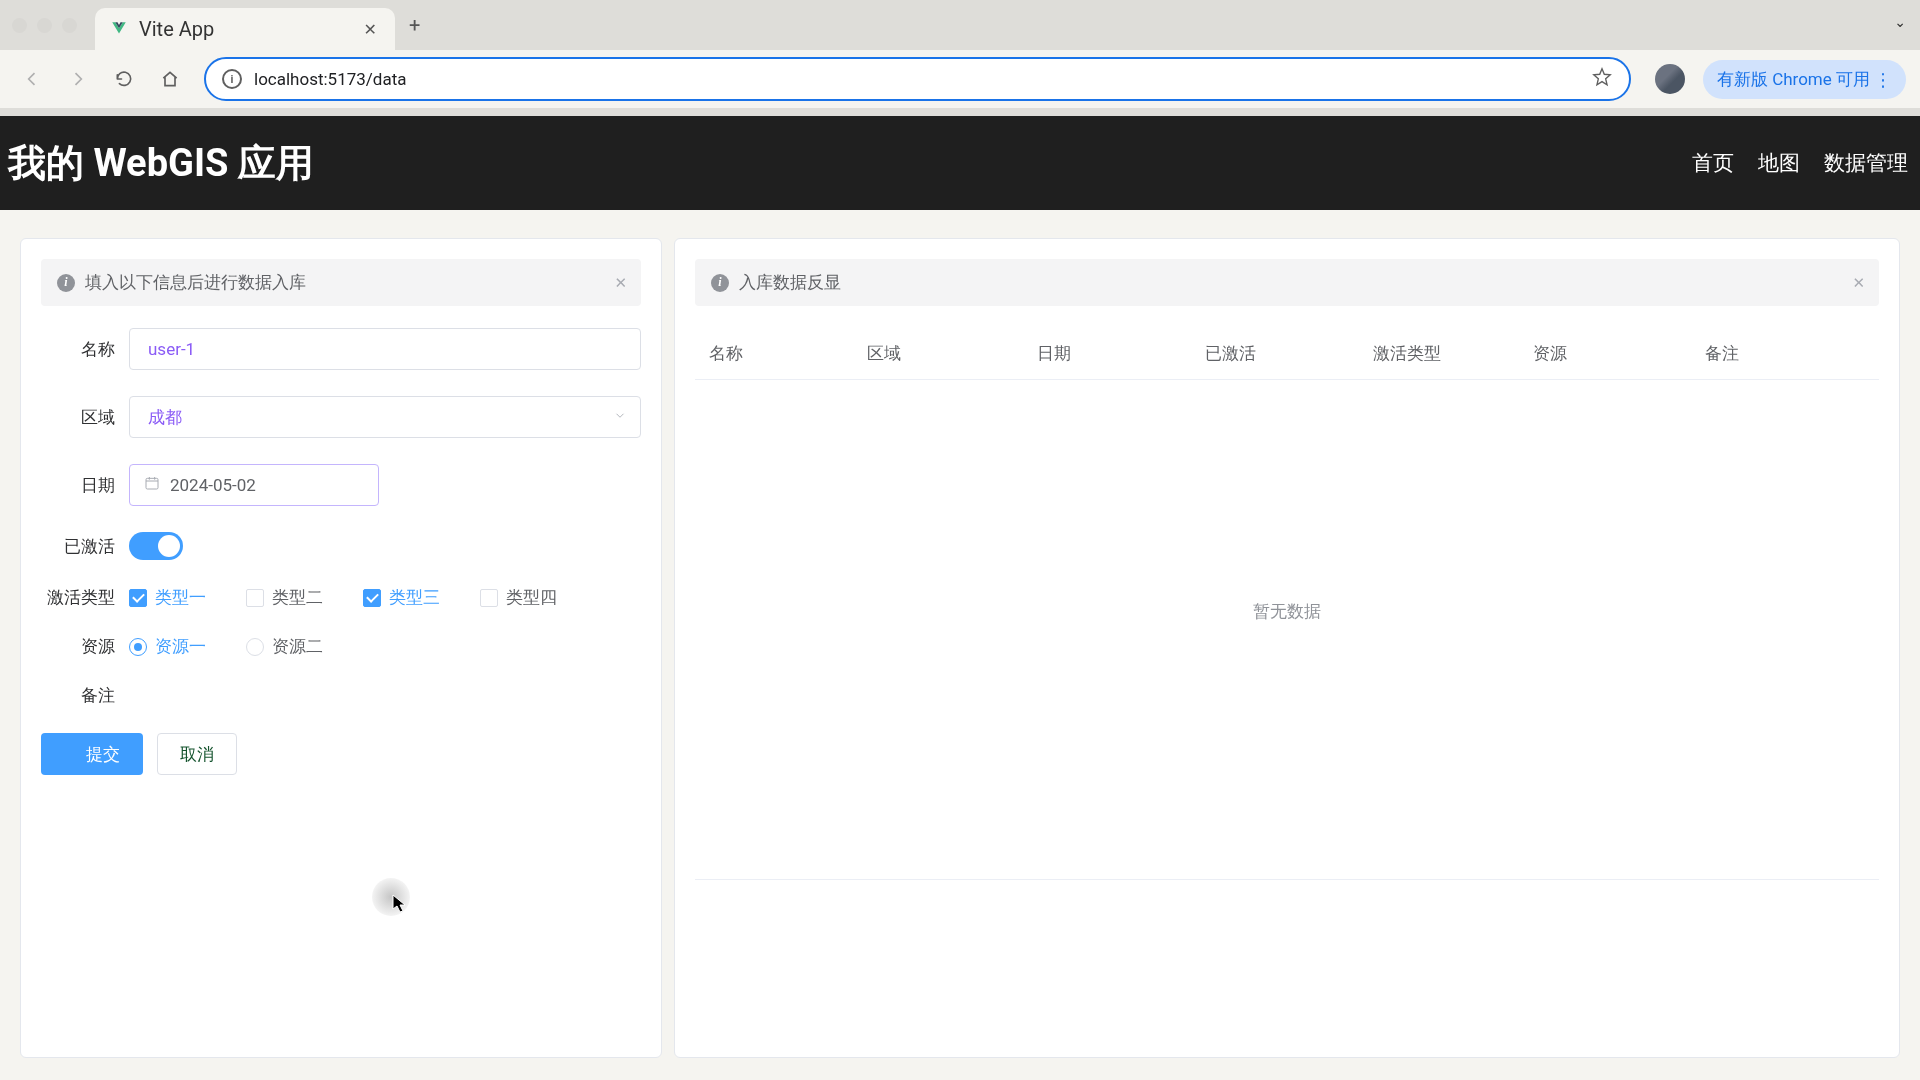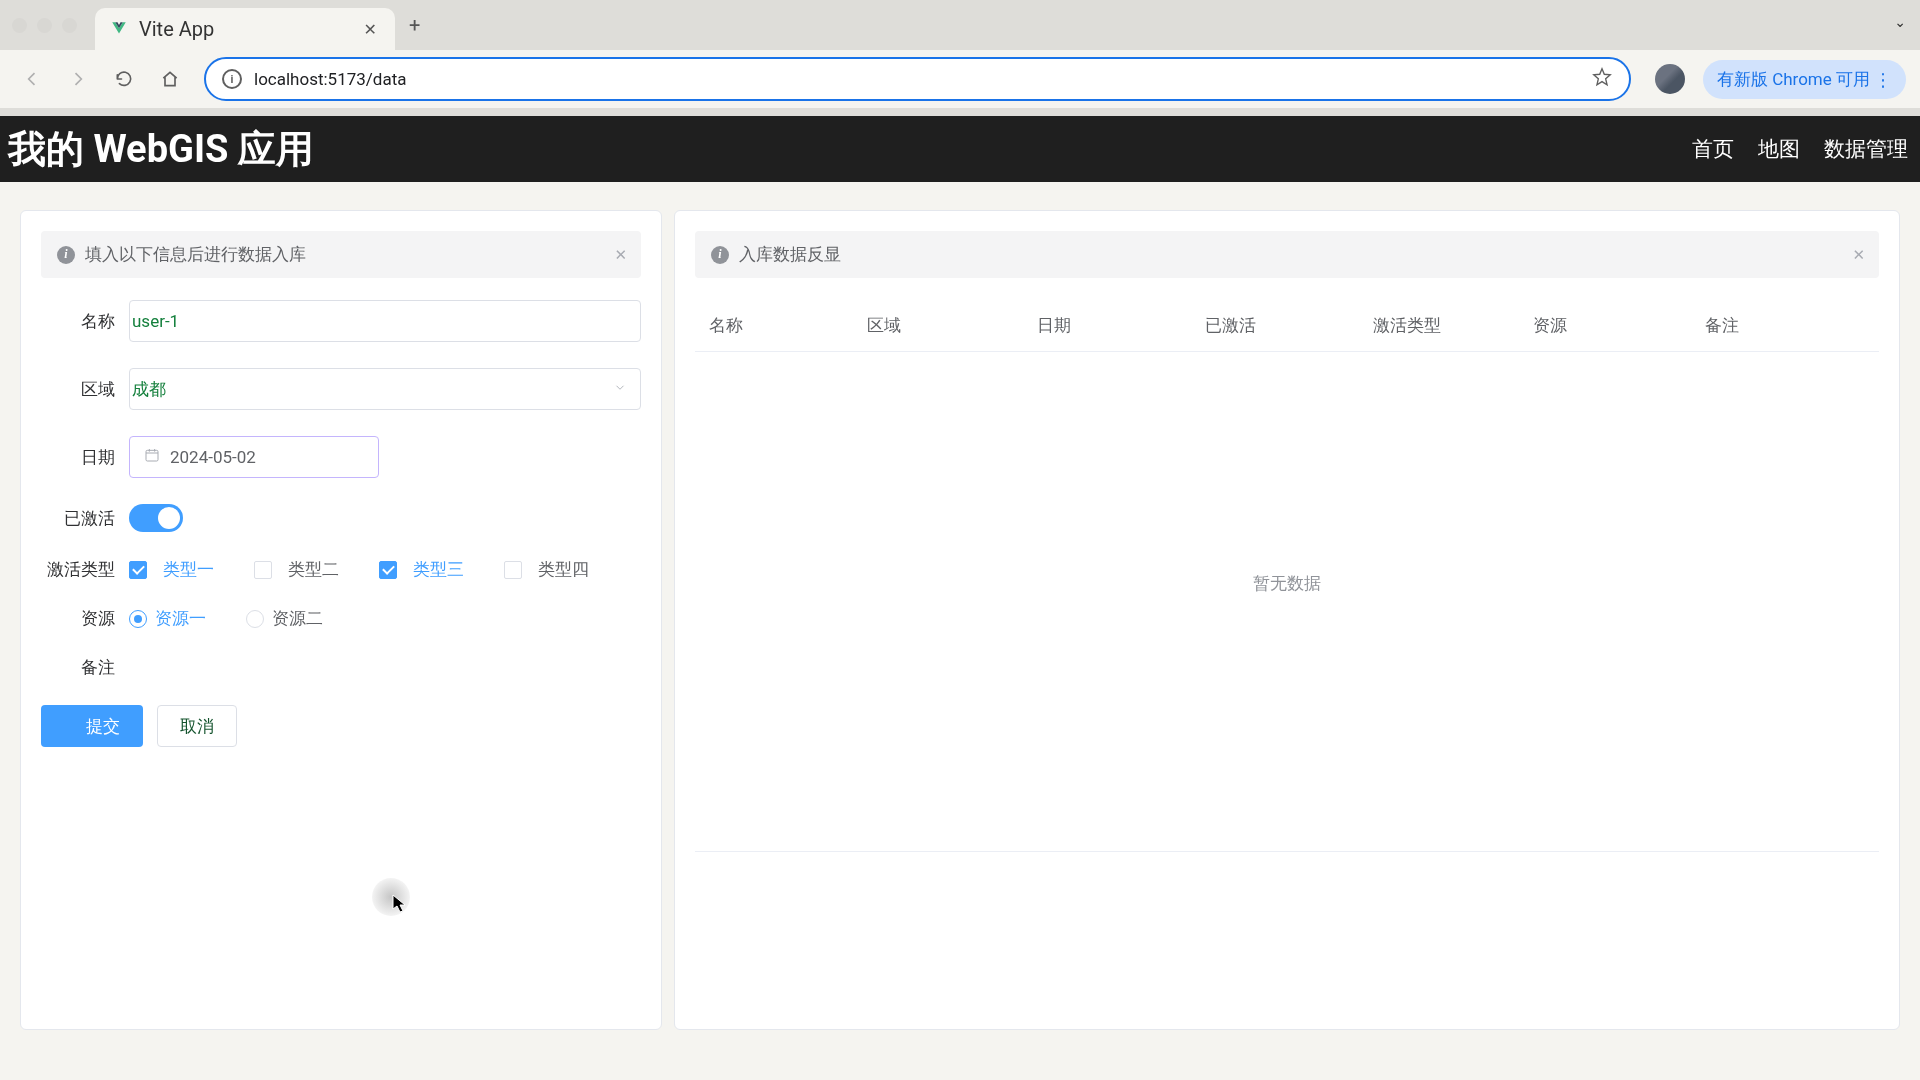--- a/index.html
+++ b/index.html
@@ -26,51 +26,51 @@
 .addr-icon { width: 20px; height: 20px; border: 2px solid #5f5f5f; border-radius: 50%; display: flex; align-items: center; justify-content: center; font-size: 11px; color: #5f5f5f; font-weight: bold; }
 .addr-url { font-size: 17px; color: #202124; flex: 1; }
 .star-icon { color: #5f5f5f; cursor: pointer; }
 .star-icon svg { width: 22px; height: 22px; fill: none; stroke: currentColor; stroke-width: 1.5; }
 .profile-avatar { width: 30px; height: 30px; border-radius: 50%; background: linear-gradient(135deg, #6b7280 40%, #4b5563 60%); margin: 0 8px; cursor: pointer; }
 .chrome-notice { background: #d1e2fc; color: #1a73e8; padding: 8px 14px; border-radius: 20px; font-size: 17px; display: flex; align-items: center; gap: 4px; cursor: pointer; }
 .kebab { display: inline-block; }
 .kebab::after { content: '⋮'; color: #1a73e8; font-size: 18px; }
 
 
-.app-header { background: #1f1f1f; color: #fff; height: 66px; display: flex; align-items: center; padding: 0 12px 0 8px; justify-content: space-between; }
+.app-header { background: #1f1f1f; color: #fff; height: 94px; display: flex; align-items: center; padding: 0 12px 0 8px; justify-content: space-between; }
 .app-title { font-size: 38px; font-weight: 700; }
 .nav-links { display: flex; gap: 24px; font-size: 21px; }
 .nav-links span { cursor: pointer; color: #fff; }
 
 
 .content { display: flex; gap: 12px; padding: 28px 20px; }
 .card { background: #fff; border: 1px solid #e4e7ed; border-radius: 6px; padding: 20px; }
 .card.left { width: 642px; height: 820px; }
 .card.right { flex: 1; height: 820px; }
 
 .alert { background: #f4f4f5; border-radius: 4px; padding: 12px 16px; display: flex; align-items: center; gap: 10px; color: #606266; font-size: 17px; margin-bottom: 22px; position: relative; }
 .alert-icon { width: 18px; height: 18px; background: #909399; border-radius: 50%; color: #fff; display: flex; align-items: center; justify-content: center; font-size: 12px; font-weight: bold; font-style: italic; font-family: serif; }
 .alert-close { position: absolute; right: 14px; color: #a8abb2; cursor: pointer; font-size: 15px; }
 
 .form-row { display: flex; align-items: center; margin-bottom: 26px; }
 .form-label { width: 88px; text-align: right; padding-right: 14px; font-size: 17px; color: #303133; flex-shrink: 0; }
-.form-input { flex: 1; height: 42px; border: 1px solid #dcdfe6; border-radius: 4px; padding: 0 2px; font-size: 17px; color: #15803d; display: flex; align-items: center; background: #fff; }
+.form-input { flex: 1; height: 42px; border: 1px solid #dcdfe6; border-radius: 4px; padding: 0 18px; font-size: 17px; color: #8b5cf6; display: flex; align-items: center; background: #fff; }
 .form-input.full { width: 100%; }
 .select-wrap { position: relative; flex: 1; }
 .select-arrow { position: absolute; right: 14px; top: 50%; transform: translateY(-50%); color: #a8abb2; pointer-events: none; }
 .select-arrow svg { width: 14px; height: 14px; stroke: currentColor; fill: none; stroke-width: 1.5; }
 .date-input { width: 250px; height: 42px; border: 1px solid #c4b5fd; border-radius: 4px; padding: 0 14px; font-size: 17px; color: #606266; display: flex; align-items: center; gap: 10px; background: #fff; }
 .cal-icon { color: #a8abb2; }
 .cal-icon svg { width: 16px; height: 16px; fill: none; stroke: currentColor; stroke-width: 1.5; }
 
 .switch { width: 54px; height: 28px; background: #409eff; border-radius: 14px; position: relative; cursor: pointer; }
 .switch::after { content: ''; position: absolute; width: 22px; height: 22px; background: #fff; border-radius: 50%; top: 3px; right: 3px; }
 
 .checkbox-group { display: flex; gap: 40px; flex: 1; }
-.checkbox-item { display: flex; align-items: center; gap: 16px; cursor: pointer; }
+.checkbox-item { display: flex; align-items: center; gap: 8px; cursor: pointer; }
 .checkbox { width: 18px; height: 18px; border: 1px solid #dcdfe6; border-radius: 2px; display: flex; align-items: center; justify-content: center; }
 .checkbox.checked { background: #409eff; border-color: #409eff; }
 .checkbox.checked::after { content: ''; width: 5px; height: 9px; border: solid #fff; border-width: 0 2px 2px 0; transform: rotate(45deg); margin-top: -2px; }
 .cb-label { font-size: 17px; color: #606266; }
 .cb-label.checked { color: #409eff; }
 
 .radio-group { display: flex; gap: 40px; flex: 1; }
 .radio-item { display: flex; align-items: center; gap: 8px; cursor: pointer; }
 .radio { width: 18px; height: 18px; border: 1px solid #dcdfe6; border-radius: 50%; display: flex; align-items: center; justify-content: center; }
 .radio.checked { border-color: #409eff; }

